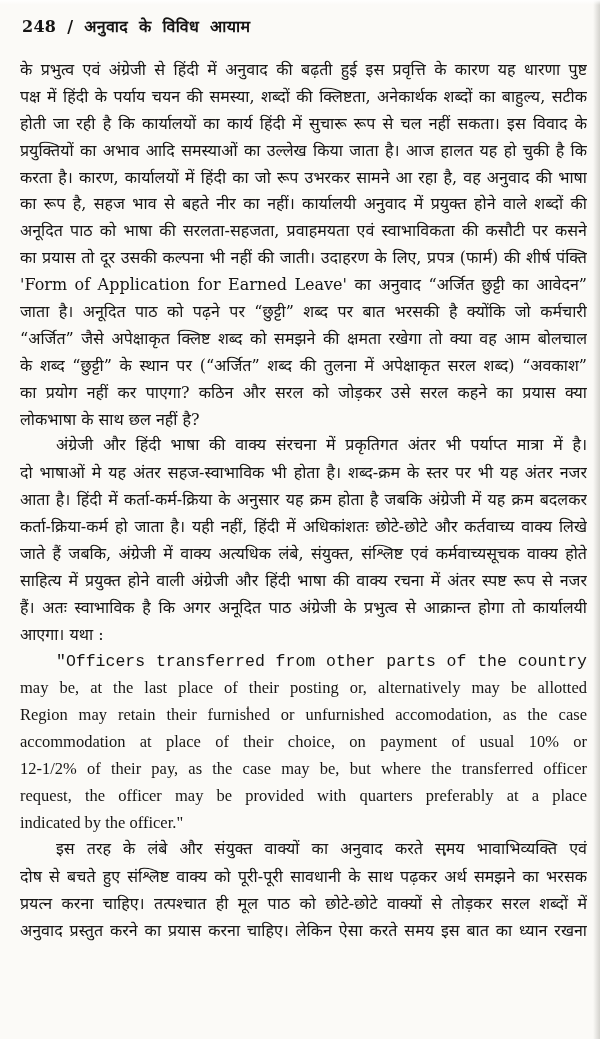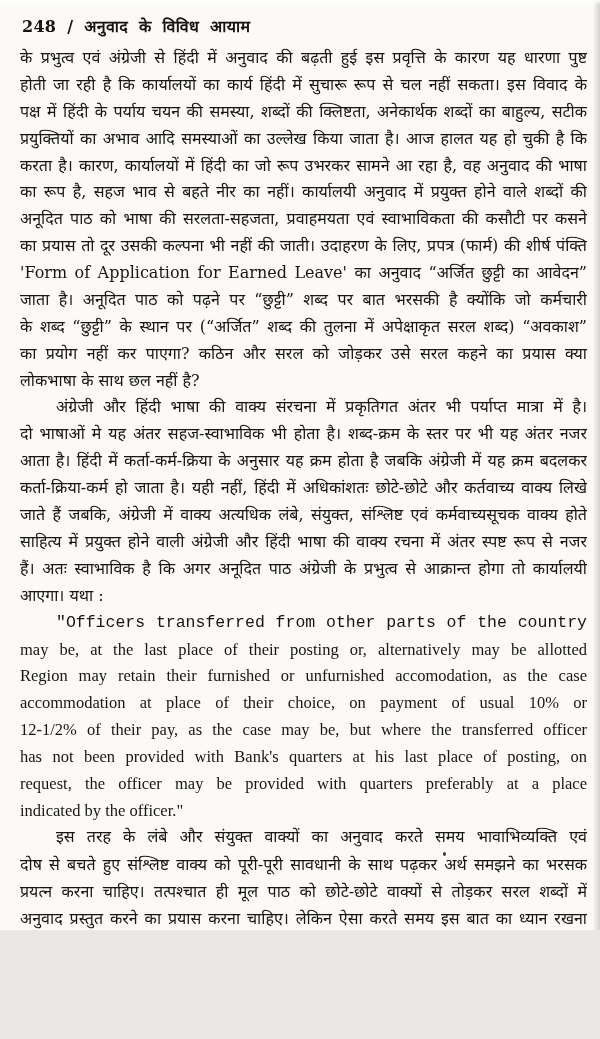--- a/index.html
+++ b/index.html
@@ -3,21 +3,21 @@
 <meta charset="utf-8">
 <style>
   html, body {
     margin: 0;
     padding: 0;
     background: #e9e8e4;
   }
   .page {
     position: relative;
     width: 600px;
-    height: 930px;
+    height: 1039px;
     margin: 0 auto;
     background: #fbfaf7;
     color: #161514;
     font-family: "DejaVu Serif", "Liberation Serif", serif;
     overflow: hidden;
     box-sizing: border-box;
     padding: 12px 13px 0 20px;
   }
   
   .page .edge-right {
@@ -37,21 +37,21 @@
   .running-head {
     font-weight: bold;
     font-size: 16px;
     letter-spacing: 0.3px;
     word-spacing: 5px;
     margin: 3px 0 0 2px;
     height: 30px;
     white-space: nowrap;
   }
   .body-text {
-    margin-top: 0;
+    margin-top: 12px;
   }
   .line {
     font-size: 16px;
     line-height: 26.9px;
     height: 26.9px;
     overflow: hidden;
     text-align: justify;
     text-align-last: justify;
     white-space: normal;
   }
@@ -80,46 +80,46 @@
 
 <div class="page">
   <div class="running-head">
     <span>248</span>
     <span>/</span>
     <span>अनुवाद के विविध आयाम</span>
   </div>
 
   <div class="body-text">
       <div class="line">के प्रभुत्व एवं अंग्रेजी से हिंदी में अनुवाद की बढ़ती हुई इस प्रवृत्ति के कारण यह धारणा पुष्ट</div>
+      <div class="line">पक्ष में हिंदी के पर्याय चयन की समस्या, शब्दों की क्लिष्टता, अनेकार्थक शब्दों का बाहुल्य, सटीक</div>
       <div class="line">होती जा रही है कि कार्यालयों का कार्य हिंदी में सुचारू रूप से चल नहीं सकता। इस विवाद के</div>
-      <div class="line">पक्ष में हिंदी के पर्याय चयन की समस्या, शब्दों की क्लिष्टता, अनेकार्थक शब्दों का बाहुल्य, सटीक</div>
       <div class="line">प्रयुक्तियों का अभाव आदि समस्याओं का उल्लेख किया जाता है। आज हालत यह हो चुकी है कि</div>
       <div class="line">करता है। कारण, कार्यालयों में हिंदी का जो रूप उभरकर सामने आ रहा है, वह अनुवाद की भाषा</div>
       <div class="line">का रूप है, सहज भाव से बहते नीर का नहीं। कार्यालयी अनुवाद में प्रयुक्त होने वाले शब्दों की</div>
       <div class="line">अनूदित पाठ को भाषा की सरलता-सहजता, प्रवाहमयता एवं स्वाभाविकता की कसौटी पर कसने</div>
       <div class="line">का प्रयास तो दूर उसकी कल्पना भी नहीं की जाती। उदाहरण के लिए, प्रपत्र (फार्म) की शीर्ष पंक्ति</div>
       <div class="line">'Form of Application for Earned Leave' का अनुवाद “अर्जित छुट्टी का आवेदन” किया</div>
       <div class="line">जाता है। अनूदित पाठ को पढ़ने पर “छुट्टी” शब्द पर बात भरसकी है क्योंकि जो कर्मचारी</div>
+      <div class="line">“अर्जित” जैसे अपेक्षाकृत क्लिष्ट शब्द को समझने की क्षमता रखेगा तो क्या वह आम बोलचाल</div>
       <div class="line">के शब्द “छुट्टी” के स्थान पर (“अर्जित” शब्द की तुलना में अपेक्षाकृत सरल शब्द) “अवकाश”</div>
       <div class="line">का प्रयोग नहीं कर पाएगा? कठिन और सरल को जोड़कर उसे सरल कहने का प्रयास क्या</div>
       <div class="line last">लोकभाषा के साथ छल नहीं है?</div>
       <div class="line indent">अंग्रेजी और हिंदी भाषा की वाक्य संरचना में प्रकृतिगत अंतर भी पर्याप्त मात्रा में है। किन्हीं</div>
       <div class="line">दो भाषाओं मे यह अंतर सहज-स्वाभाविक भी होता है। शब्द-क्रम के स्तर पर भी यह अंतर नजर</div>
       <div class="line">आता है। हिंदी में कर्ता-कर्म-क्रिया के अनुसार यह क्रम होता है जबकि अंग्रेजी में यह क्रम बदलकर</div>
       <div class="line">कर्ता-क्रिया-कर्म हो जाता है। यही नहीं, हिंदी में अधिकांशतः छोटे-छोटे और कर्तवाच्य वाक्य लिखे</div>
       <div class="line">जाते हैं जबकि, अंग्रेजी में वाक्य अत्यधिक लंबे, संयुक्त, संश्लिष्ट एवं कर्मवाच्यसूचक वाक्य होते</div>
       <div class="line">साहित्य में प्रयुक्त होने वाली अंग्रेजी और हिंदी भाषा की वाक्य रचना में अंतर स्पष्ट रूप से नजर</div>
       <div class="line">हैं। अतः स्वाभाविक है कि अगर अनूदित पाठ अंग्रेजी के प्रभुत्व से आक्रान्त होगा तो कार्यालयी</div>
       <div class="line last">आएगा। यथा :</div>
       <div class="line en indent">"Officers transferred from other parts of the country to the North Eastern</div>
       <div class="line en">may be, at the last place of their posting or, alternatively may be allotted</div>
       <div class="line en">Region may retain their furnished or unfurnished accomodation, as the case</div>
       <div class="line en">accommodation at place of their choice, on payment of usual 10% or</div>
       <div class="line en">12-1/2% of their pay, as the case may be, but where the transferred officer</div>
-      <div class="line en">has not been provided with Bank's quarters at his last place of posting, on</div>
       <div class="line en">request, the officer may be provided with quarters preferably at a place</div>
       <div class="line en last">indicated by the officer."</div>
       <div class="line indent">इस तरह के लंबे और संयुक्त वाक्यों का अनुवाद करते समय भावाभिव्यक्ति एवं अर्थान्तर</div>
       <div class="line">दोष से बचते हुए संश्लिष्ट वाक्य को पूरी-पूरी सावधानी के साथ पढ़कर अर्थ समझने का भरसक</div>
       <div class="line">प्रयत्न करना चाहिए। तत्पश्चात ही मूल पाठ को छोटे-छोटे वाक्यों से तोड़कर सरल शब्दों में</div>
       <div class="line">अनुवाद प्रस्तुत करने का प्रयास करना चाहिए। लेकिन ऐसा करते समय इस बात का ध्यान रखना</div>
     </div>
 
   <div class="speck s1"></div>
   <div class="speck s2"></div>

